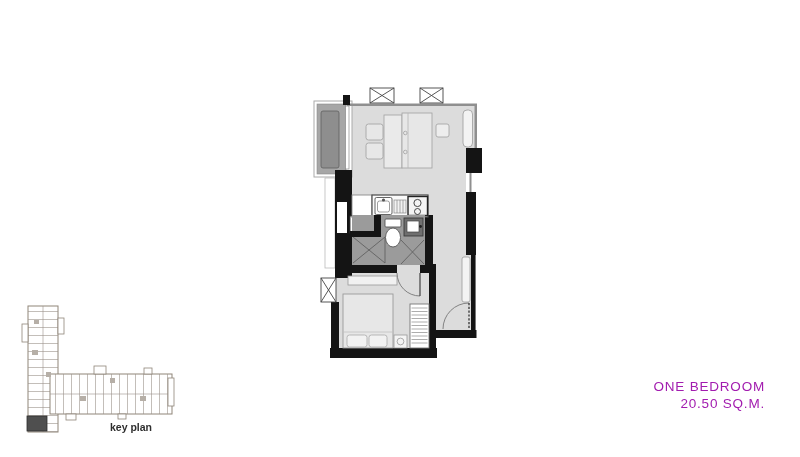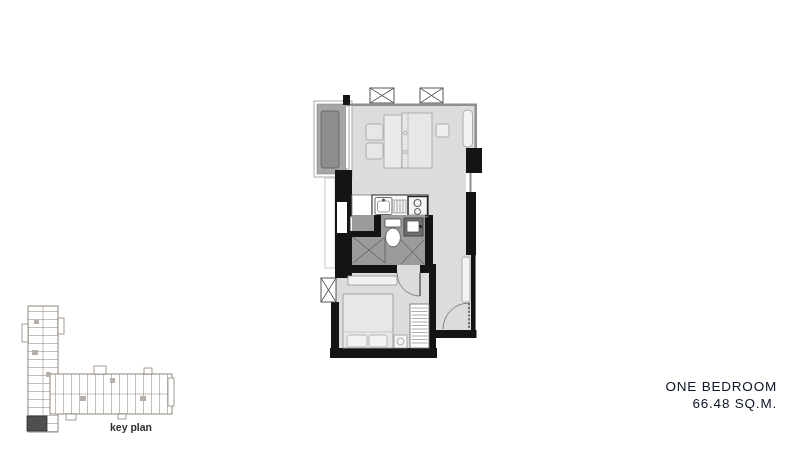--- a/index.html
+++ b/index.html
@@ -1,19 +1,19 @@
 <!DOCTYPE html>
 <html><head>
 <meta charset="utf-8">
 <style>
   html,body{margin:0;padding:0;background:#ffffff;}
   #stage{position:relative;width:800px;height:457px;background:#ffffff;overflow:hidden;
          font-family:"Liberation Sans", sans-serif;}
   #plan-svg{position:absolute;left:0;top:0;width:800px;height:457px;}
-  .titles{position:absolute;right:23px;top:379px;text-align:right;color:#0f172a;
+  .titles{position:absolute;right:35px;top:379px;text-align:right;color:#a21caf;
           font-size:13.5px;line-height:16.5px;letter-spacing:0.8px;font-weight:400;}
   .titles div{white-space:nowrap;}
 </style>
 </head>
 <body>
 
 <div id="stage">
 
 <svg id="plan-svg" viewBox="0 0 800 457">
   <defs>
@@ -178,16 +178,16 @@
     </g>
 
     <rect x="27" y="416" width="20" height="15" fill="#4f4f4f" stroke="#2e2e2e" stroke-width="0.8"></rect>
 
     <text x="131" y="431" text-anchor="middle" font-family="Liberation Sans, sans-serif" font-size="10.5" font-weight="600" fill="#2e2e2e">key plan</text>
   </g>
 </svg>
 
 <div class="titles">
   <div>ONE BEDROOM</div>
-  <div>66.48 SQ.M.</div>
+  <div>20.50 SQ.M.</div>
 </div>
 
 </div>
 
 </body></html>

